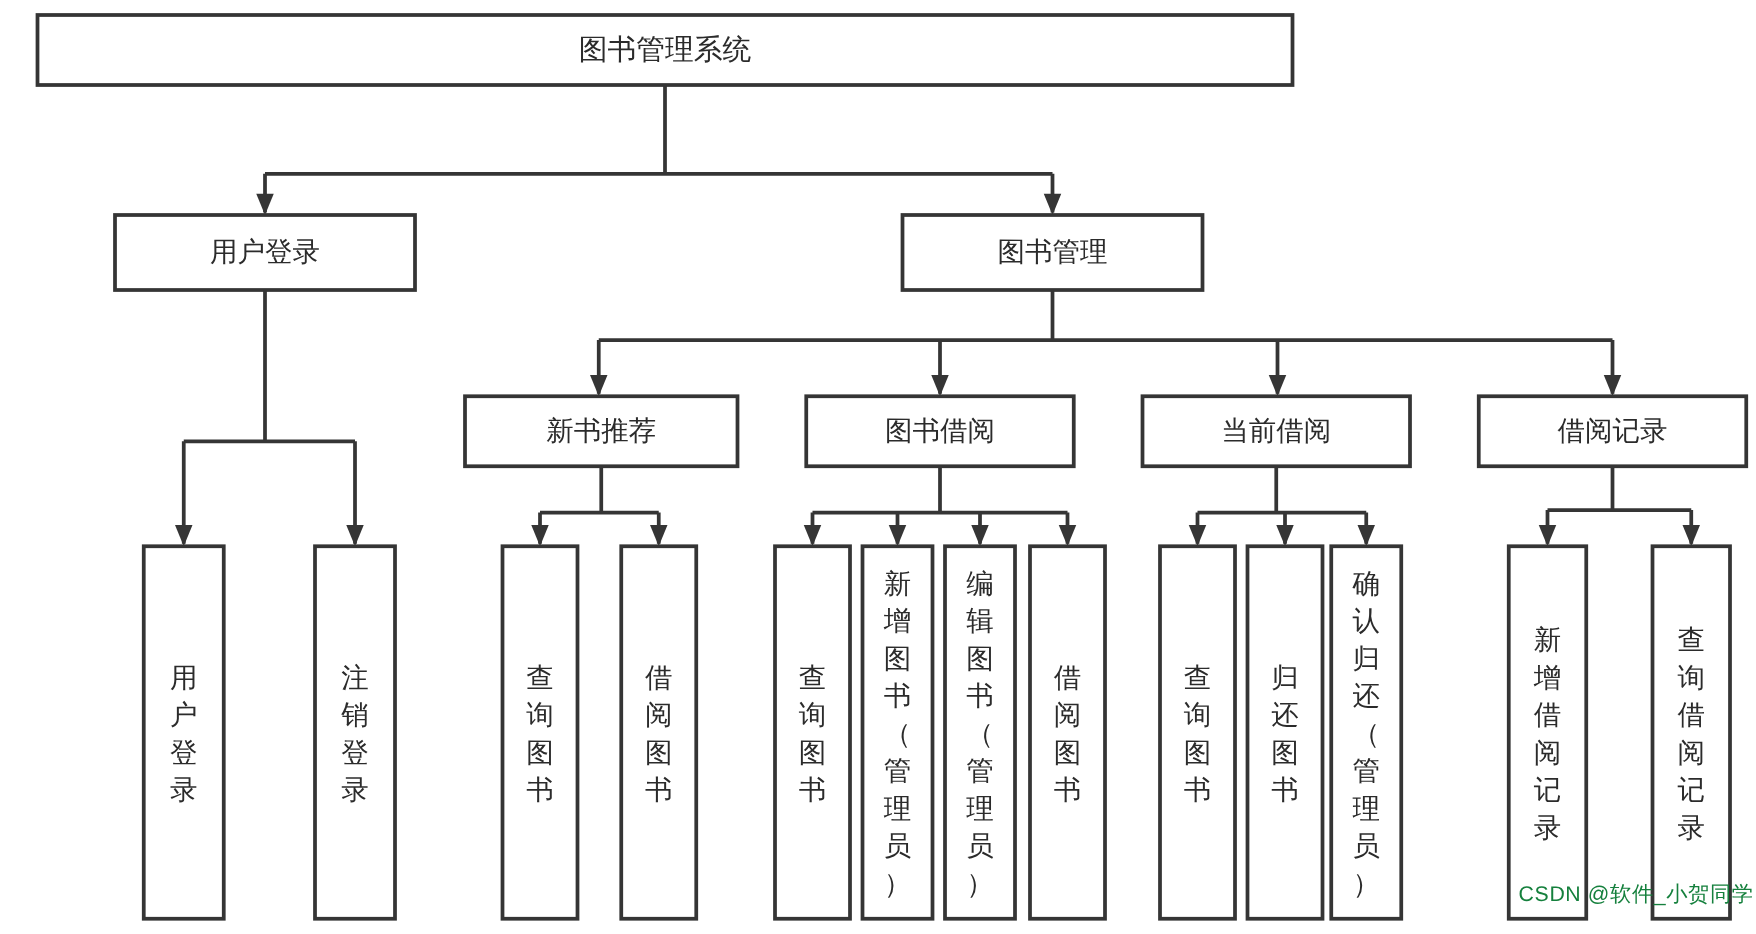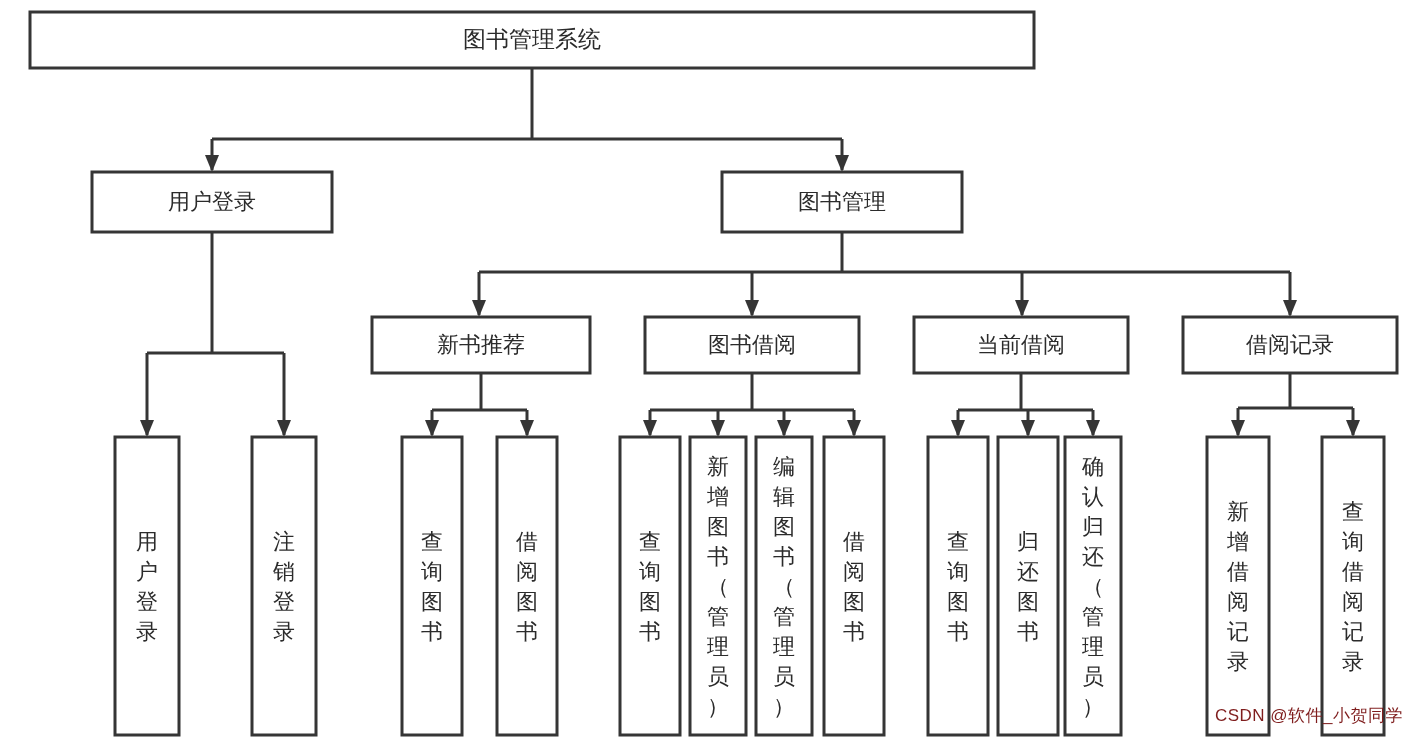--- a/index.html
+++ b/index.html
@@ -56,21 +56,21 @@
   }
   .root-label {
     font-size: 23px;
   }
   .watermark {
     position: absolute;
     right: 14px;
     bottom: 6px;
     font-family: "Liberation Sans", "DejaVu Sans", sans-serif;
     font-size: 17px;
-    color: #7f1d1d;
+    color: #15803d;
     white-space: nowrap;
     letter-spacing: 0.5px;
     pointer-events: none;
   }
 </style>
 </head>
 <body>
 
 <div id="diagram-root">
   <svg class="flow" viewBox="0 0 1405 747" xmlns="http://www.w3.org/2000/svg">

